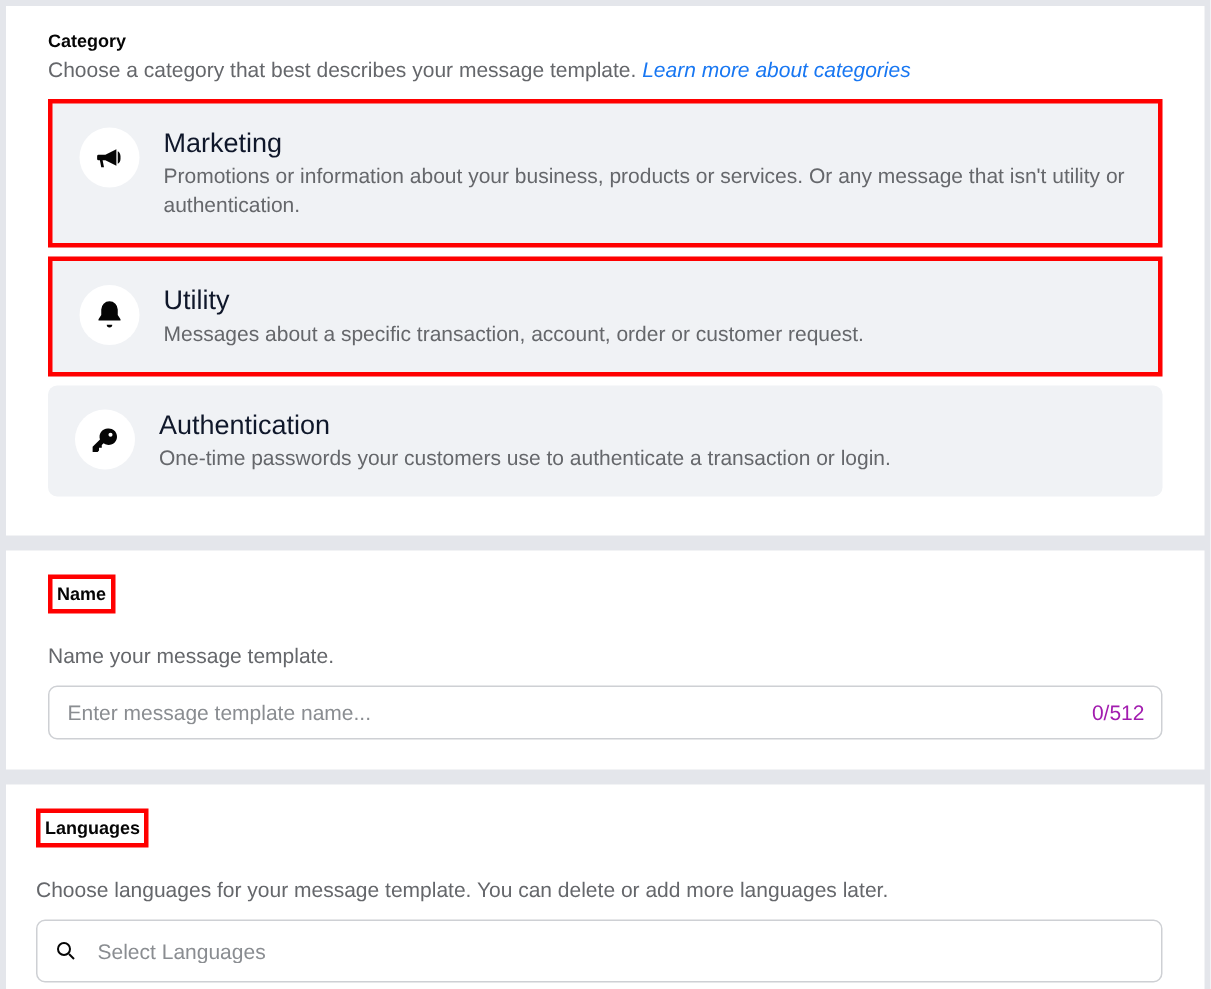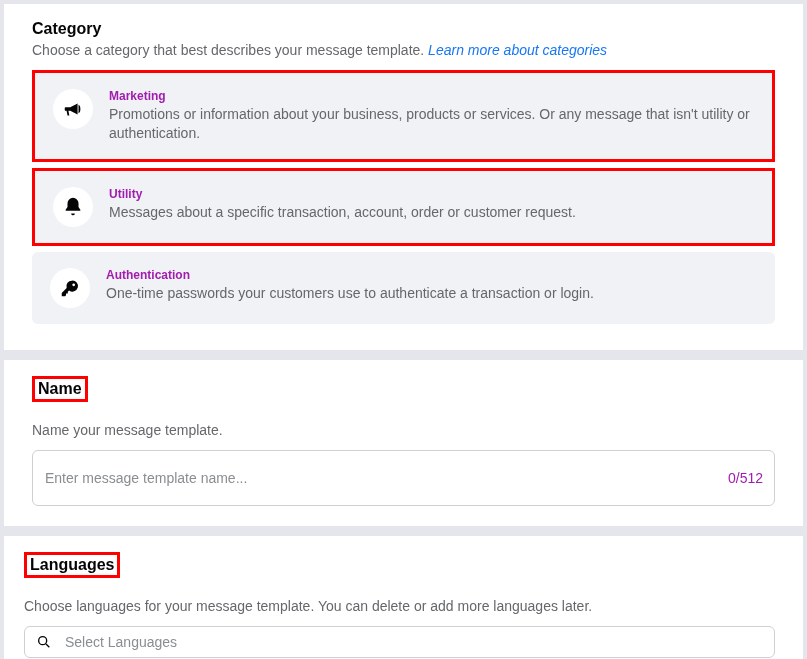--- a/index.html
+++ b/index.html
@@ -16,21 +16,21 @@
     .panel {
       background: #fff;
       padding: 16px 28px 20px 28px;
       margin-bottom: 10px;
     }
     .panel:last-child {
       margin-bottom: 0;
       padding-left: 20px;
     }
     .section-title {
-      font-size: 16px;
+      font-size: 12px;
       font-weight: 700;
       color: #050505;
       margin-bottom: 4px;
     }
     .section-desc {
       font-size: 14px;
       color: #65676b;
       margin-bottom: 12px;
     }
     .link {
@@ -71,37 +71,37 @@
     }
     .icon-circle svg {
       width: 22px;
       height: 22px;
       fill: #050505;
     }
     .card-text {
       flex: 1;
     }
     .card-title {
-      font-size: 12px;
-      font-weight: 700;
-      color: #a21caf;
+      font-size: 18px;
+      font-weight: 400;
+      color: #0f172a;
       margin-bottom: 2px;
     }
     .card-desc {
       font-size: 14px;
       color: #65676b;
       line-height: 1.35;
     }
     .input-wrap {
       position: relative;
       margin-top: 10px;
     }
     .text-input {
       width: 100%;
-      height: 56px;
+      height: 36px;
       padding: 8px 70px 8px 12px;
       border: 1px solid #ced0d4;
       border-radius: 6px;
       font-size: 14px;
       color: #050505;
       outline: none;
     }
     .text-input::placeholder {
       color: #8a8d91;
     }
@@ -112,21 +112,21 @@
       transform: translateY(-50%);
       font-size: 14px;
       color: #a21caf;
     }
     .search-wrap {
       position: relative;
       margin-top: 10px;
     }
     .search-input {
       width: 100%;
-      height: 32px;
+      height: 42px;
       padding: 8px 12px 8px 40px;
       border: 1px solid #ced0d4;
       border-radius: 6px;
       font-size: 14px;
       color: #050505;
       outline: none;
     }
     .search-input::placeholder {
       color: #8a8d91;
     }

